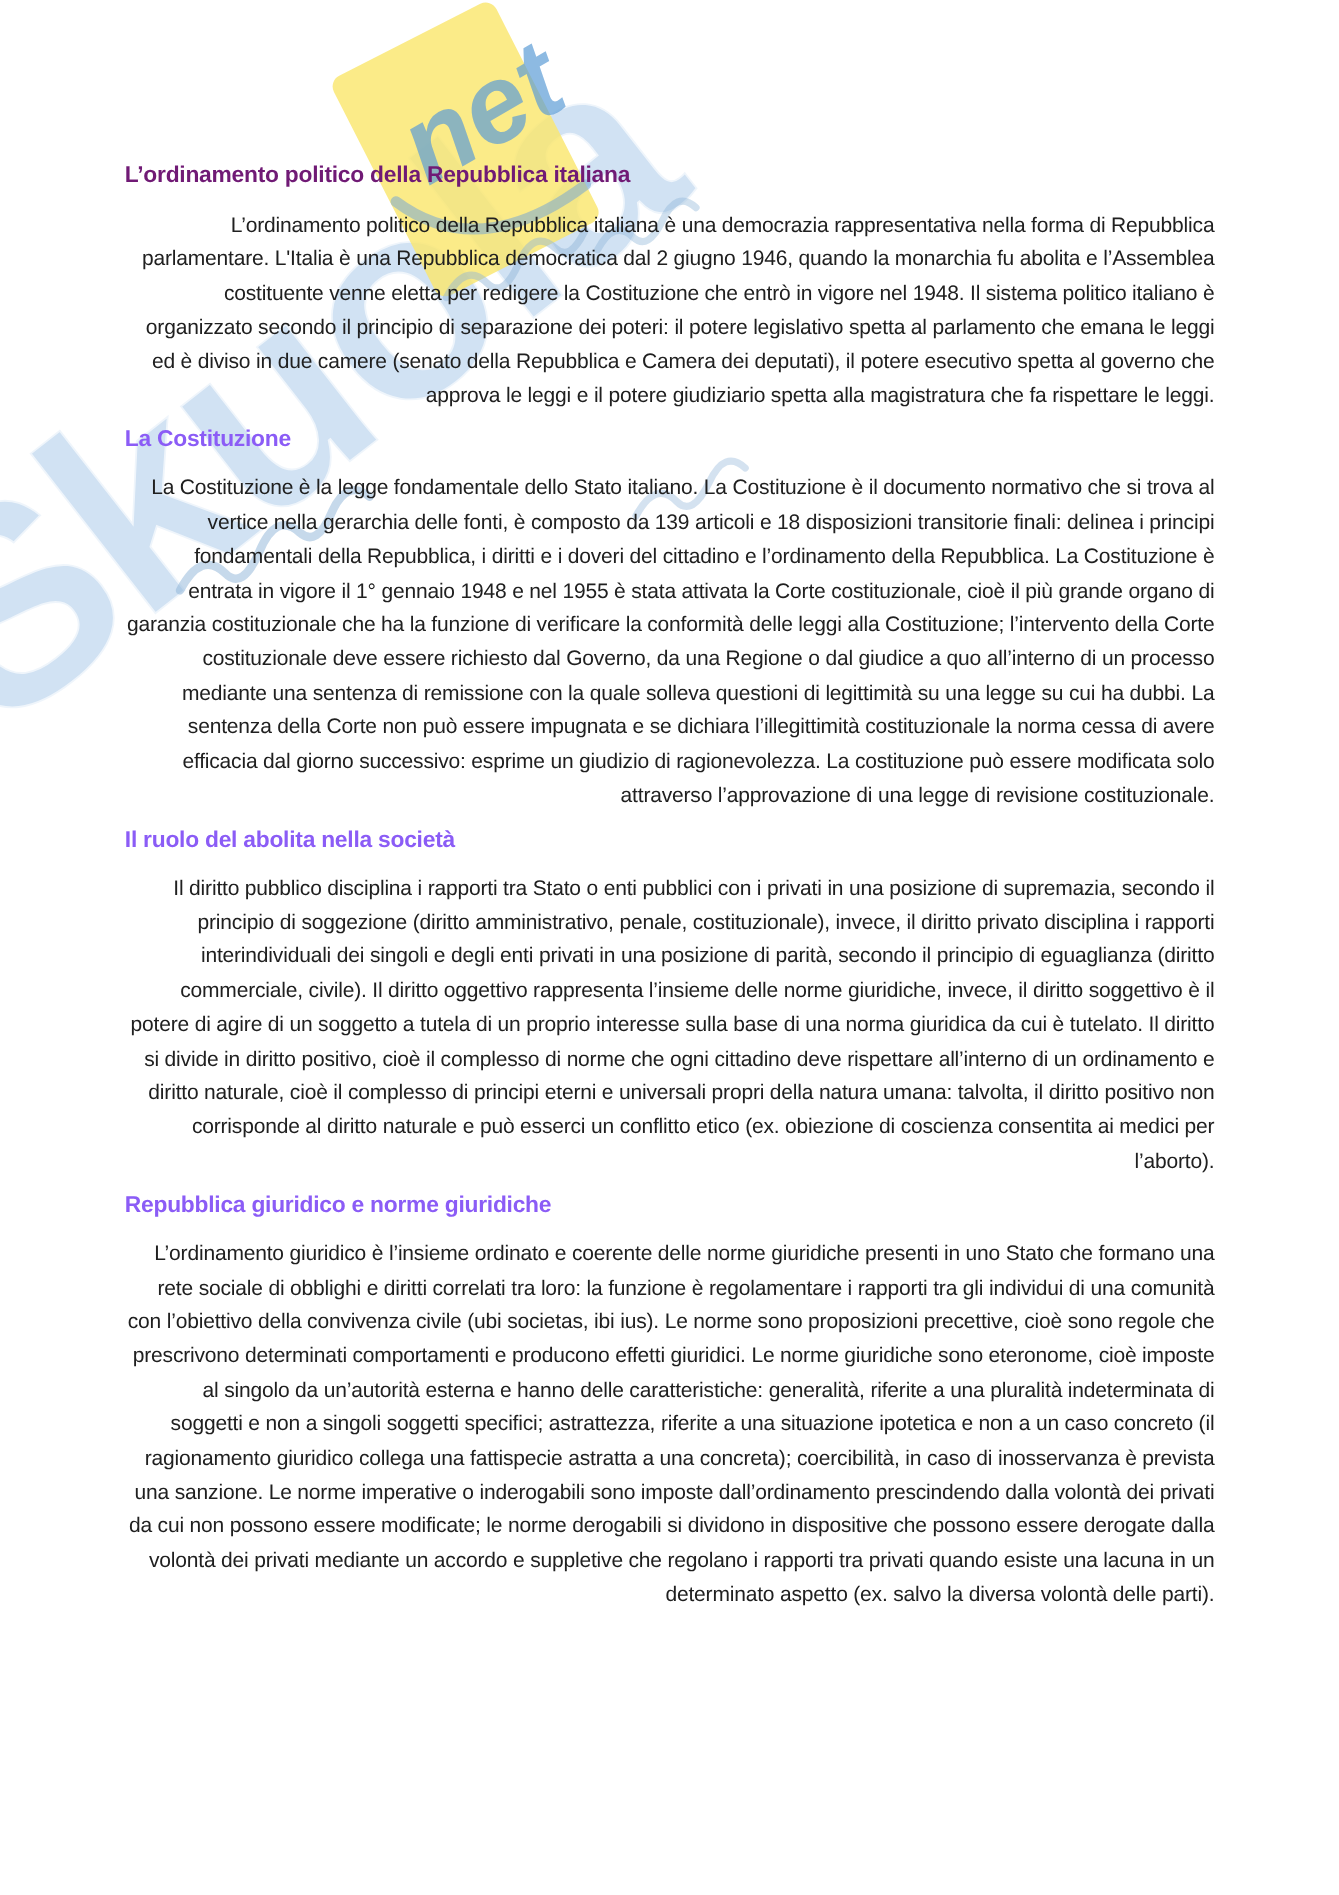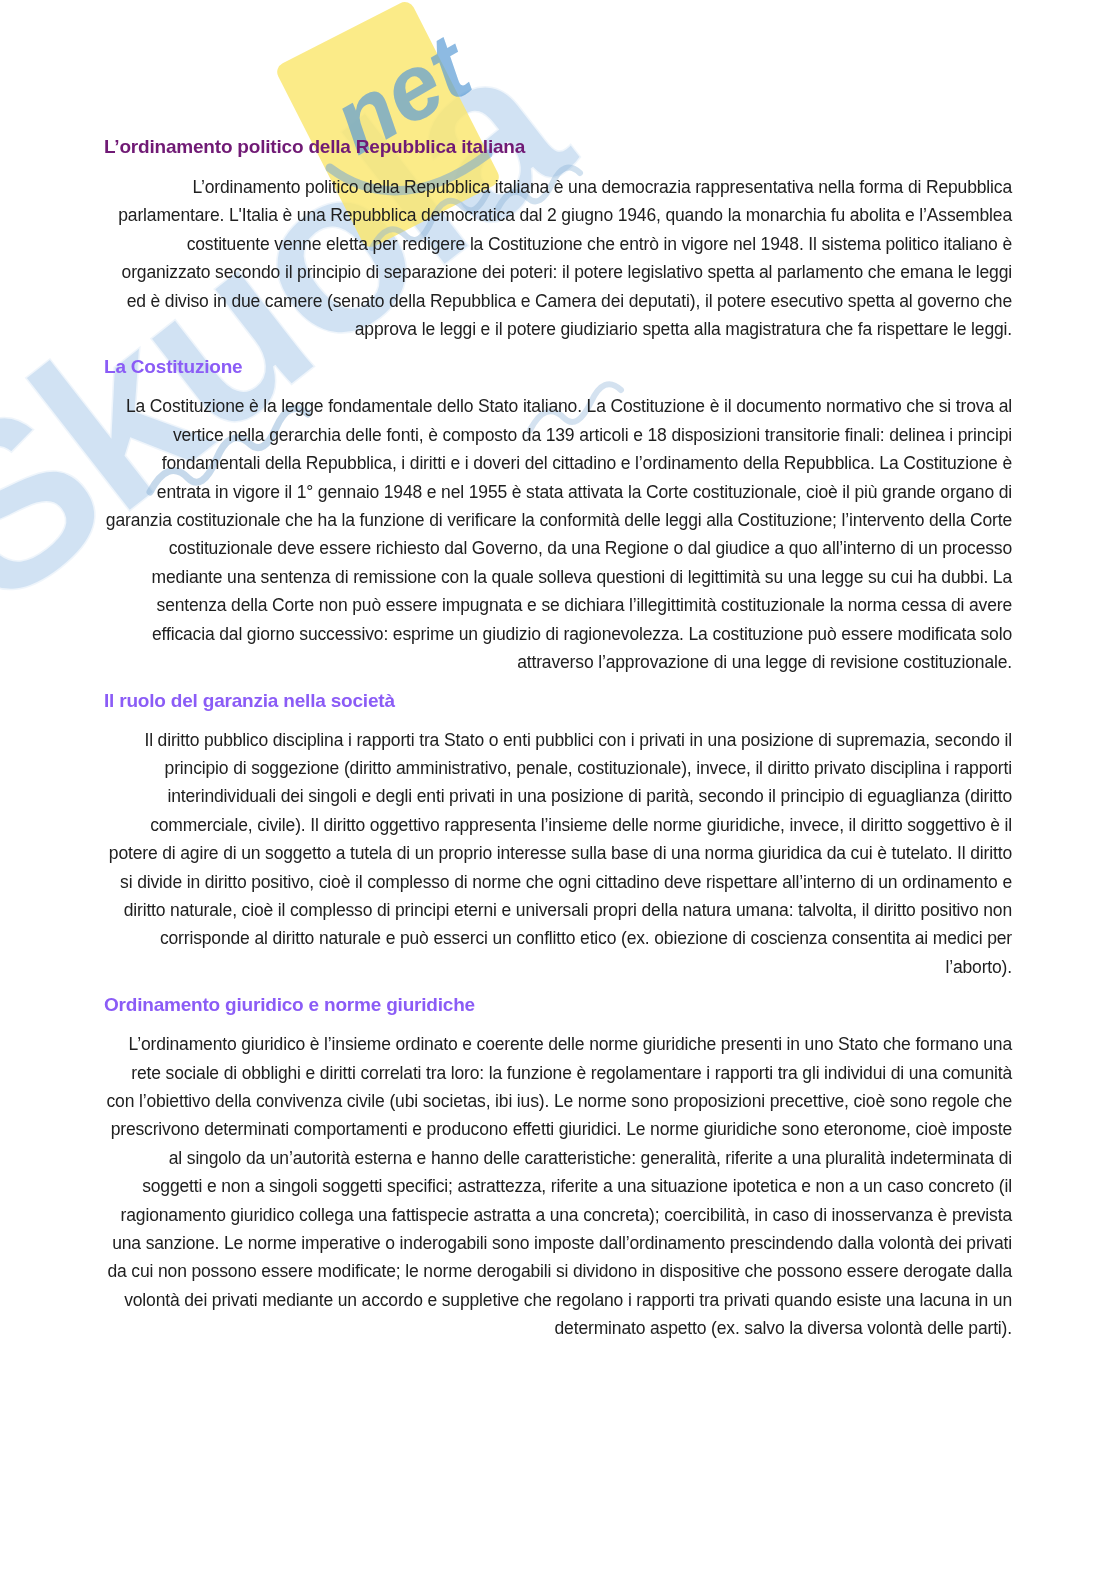--- a/index.html
+++ b/index.html
@@ -126,19 +126,19 @@
 
   <main class="content">
     <h1>L’ordinamento politico della Repubblica italiana</h1>
 
     <p class="body">L’ordinamento politico della Repubblica italiana è una democrazia rappresentativa nella forma di Repubblica parlamentare. L'Italia è una Repubblica democratica dal 2 giugno 1946, quando la monarchia fu abolita e l’Assemblea costituente venne eletta per redigere la Costituzione che entrò in vigore nel 1948. Il sistema politico italiano è organizzato secondo il principio di separazione dei poteri: il potere legislativo spetta al parlamento che emana le leggi ed è diviso in due camere (senato della Repubblica e Camera dei deputati), il potere esecutivo spetta al governo che approva le leggi e il potere giudiziario spetta alla magistratura che fa rispettare le leggi.</p>
 
 
     <h2>La Costituzione</h2>
     <p class="body">La Costituzione è la legge fondamentale dello Stato italiano. La Costituzione è il documento normativo che si trova al vertice nella gerarchia delle fonti, è composto da 139 articoli e 18 disposizioni transitorie finali: delinea i principi fondamentali della Repubblica, i diritti e i doveri del cittadino e l’ordinamento della Repubblica. La Costituzione è entrata in vigore il 1° gennaio 1948 e nel 1955 è stata attivata la Corte costituzionale, cioè il più grande organo di garanzia costituzionale che ha la funzione di verificare la conformità delle leggi alla Costituzione; l’intervento della Corte costituzionale deve essere richiesto dal Governo, da una Regione o dal giudice a quo all’interno di un processo mediante una sentenza di remissione con la quale solleva questioni di legittimità su una legge su cui ha dubbi. La sentenza della Corte non può essere impugnata e se dichiara l’illegittimità costituzionale la norma cessa di avere efficacia dal giorno successivo: esprime un giudizio di ragionevolezza. La costituzione può essere modificata solo attraverso l’approvazione di una legge di revisione costituzionale.</p>
 
-    <h2>Il ruolo del garanzia nella società</h2>
+    <h2>Il ruolo del abolita nella società</h2>
     <p class="body">Il diritto pubblico disciplina i rapporti tra Stato o enti pubblici con i privati in una posizione di supremazia, secondo il principio di soggezione (diritto amministrativo, penale, costituzionale), invece, il diritto privato disciplina i rapporti interindividuali dei singoli e degli enti privati in una posizione di parità, secondo il principio di eguaglianza (diritto commerciale, civile). Il diritto oggettivo rappresenta l’insieme delle norme giuridiche, invece, il diritto soggettivo è il potere di agire di un soggetto a tutela di un proprio interesse sulla base di una norma giuridica da cui è tutelato. Il diritto si divide in diritto positivo, cioè il complesso di norme che ogni cittadino deve rispettare all’interno di un ordinamento e diritto naturale, cioè il complesso di principi eterni e universali propri della natura umana: talvolta, il diritto positivo non corrisponde al diritto naturale e può esserci un conflitto etico (ex. obiezione di coscienza consentita ai medici per l’aborto).</p>
 
-    <h2>Ordinamento giuridico e norme giuridiche</h2>
+    <h2>Repubblica giuridico e norme giuridiche</h2>
     <p class="body">L’ordinamento giuridico è l’insieme ordinato e coerente delle norme giuridiche presenti in uno Stato che formano una rete sociale di obblighi e diritti correlati tra loro: la funzione è regolamentare i rapporti tra gli individui di una comunità con l’obiettivo della convivenza civile (ubi societas, ibi ius). Le norme sono proposizioni precettive, cioè sono regole che prescrivono determinati comportamenti e producono effetti giuridici. Le norme giuridiche sono eteronome, cioè imposte al singolo da un’autorità esterna e hanno delle caratteristiche: generalità, riferite a una pluralità indeterminata di soggetti e non a singoli soggetti specifici; astrattezza, riferite a una situazione ipotetica e non a un caso concreto (il ragionamento giuridico collega una fattispecie astratta a una concreta); coercibilità, in caso di inosservanza è prevista una sanzione. Le norme imperative o inderogabili sono imposte dall’ordinamento prescindendo dalla volontà dei privati da cui non possono essere modificate; le norme derogabili si dividono in dispositive che possono essere derogate dalla volontà dei privati mediante un accordo e suppletive che regolano i rapporti tra privati quando esiste una lacuna in un determinato aspetto (ex. salvo la diversa volontà delle parti).</p>
   </main>
 </div>
 
 </body></html>

